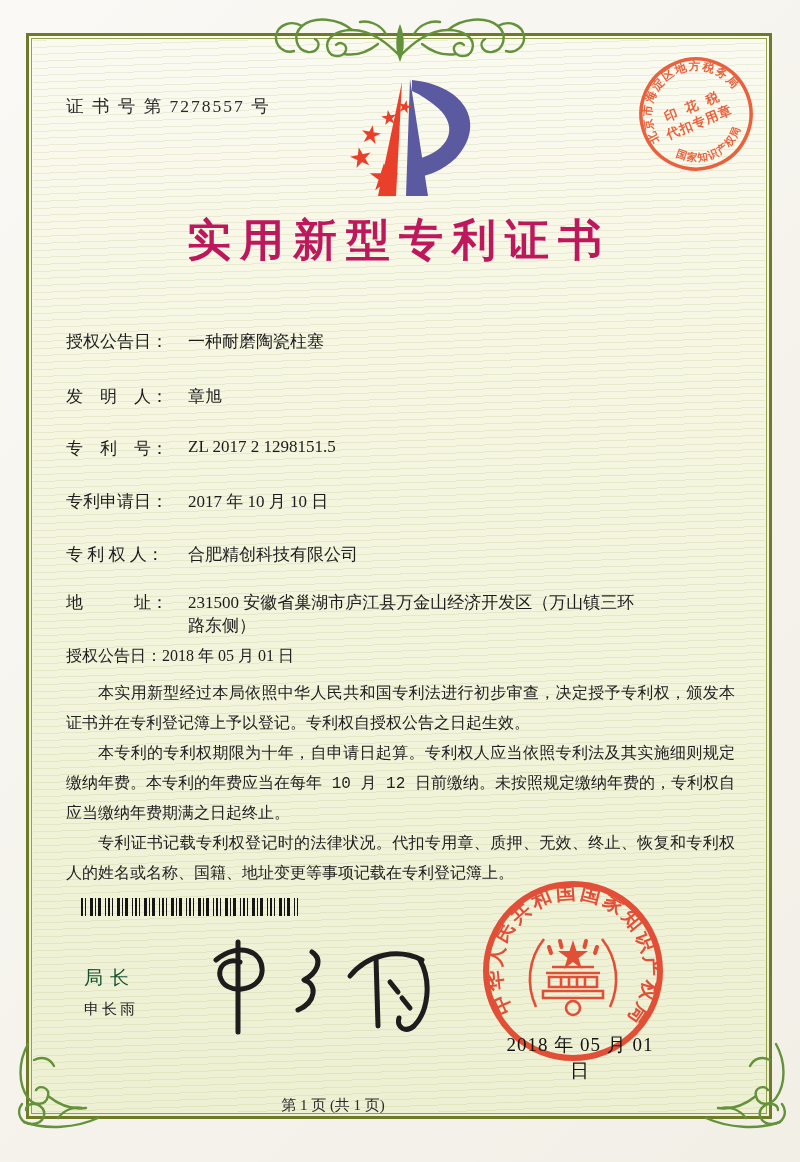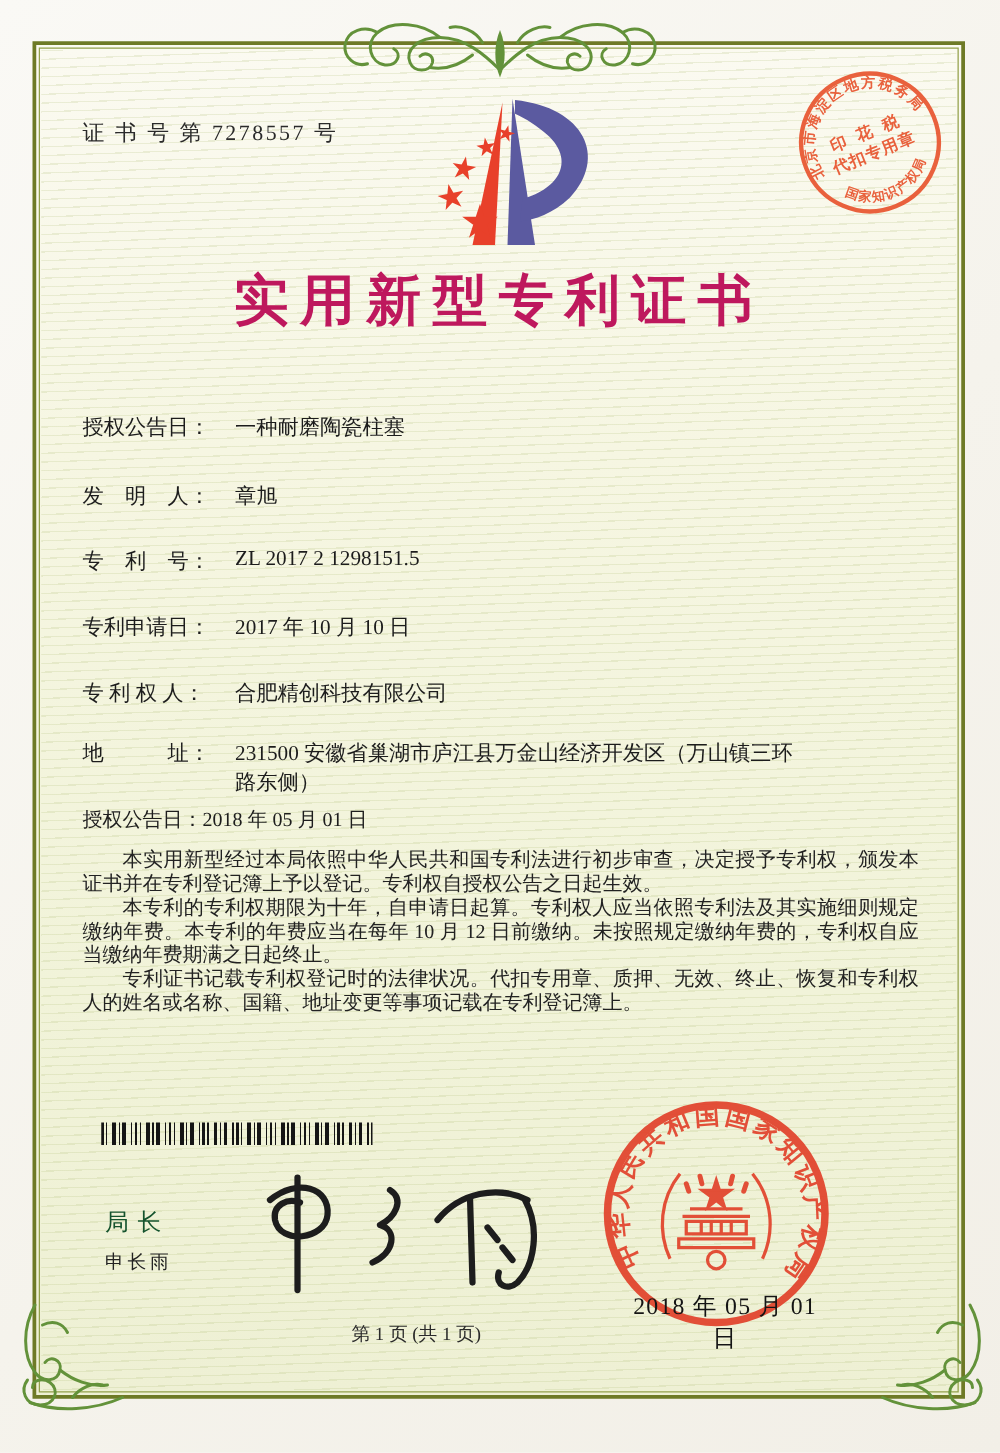--- a/index.html
+++ b/index.html
@@ -32,38 +32,38 @@
   }
   .abs{position:absolute;}
   .cert-no{left:66px;top:94px;font-size:17.5px;letter-spacing:2px;color:#2a2a2a;}
   .title{left:26px;top:211px;width:746px;text-align:center;font-size:44px;letter-spacing:9px;color:#be185d;font-weight:600;font-family:Liberation Serif, serif;}
   .field-row{left:66px;font-size:17px;color:#1c1c1c;display:flex;}
   .field-label{display:inline-block;width:122px;flex:none;}
   .field-value{display:inline-block;}
   .addr-value{width:450px;line-height:23px;}
   .grant-row{left:66px;top:646px;width:668px;font-size:16px;}
   .grant-right{position:absolute;left:392px;top:0;}
-  .paras{left:66px;top:679px;width:669px;font-size:16px;line-height:19px;text-align:justify;color:#222;}
+  .paras{left:66px;top:679px;width:669px;font-size:16px;line-height:30px;text-align:justify;color:#222;font-family:Liberation Mono, monospace;}
   .paras p{margin:0;text-indent:2em;}
   .barcode{
     left:81px;top:898px;width:217px;height:18px;
     background:repeating-linear-gradient(90deg,
       #151515 0 2px,transparent 2px 4px,
       #151515 4px 5px,transparent 5px 9px,
       #151515 9px 12px,transparent 12px 14px,
       #151515 14px 15px,transparent 15px 17px,
       #151515 17px 20px,transparent 20px 24px,
       #151515 24px 25px,transparent 25px 27px);
   }
   .signer-title{left:84px;top:965px;font-size:19px;letter-spacing:7px;color:#14532d;}
   .signer-name{left:84px;top:1000px;font-size:15px;letter-spacing:3px;color:#222;}
   .signature-svg{left:200px;top:930px;}
   .seal-svg{left:477px;top:875px;opacity:.93;}
   .seal-date{left:495px;top:1032px;width:170px;text-align:center;font-size:19px;letter-spacing:1px;color:#141414;z-index:5;}
-  .footer{left:26px;top:1058px;width:614px;text-align:center;font-size:15px;color:#2a2a2a;}
+  .footer{left:26px;top:1096px;width:614px;text-align:center;font-size:15px;color:#2a2a2a;}
   .tax-stamp-svg{left:634px;top:52px;opacity:.92;}
   .logo-svg{left:318px;top:74px;}
   .ornament-top{left:268px;top:10px;}
   .ornament-bl{left:14px;top:1040px;}
   .ornament-br{left:690px;top:1040px;}
   svg{display:block;}
 </style>
 </head>
 <body>
 

